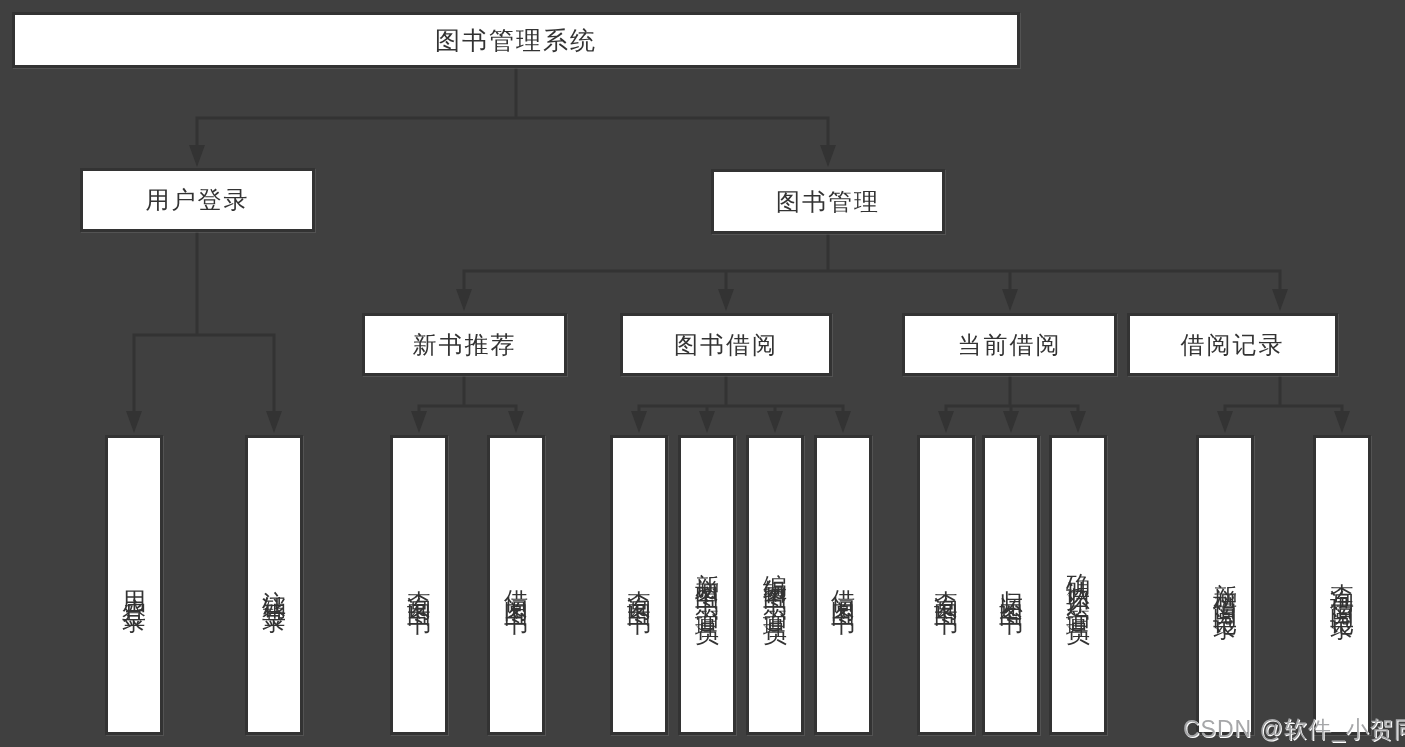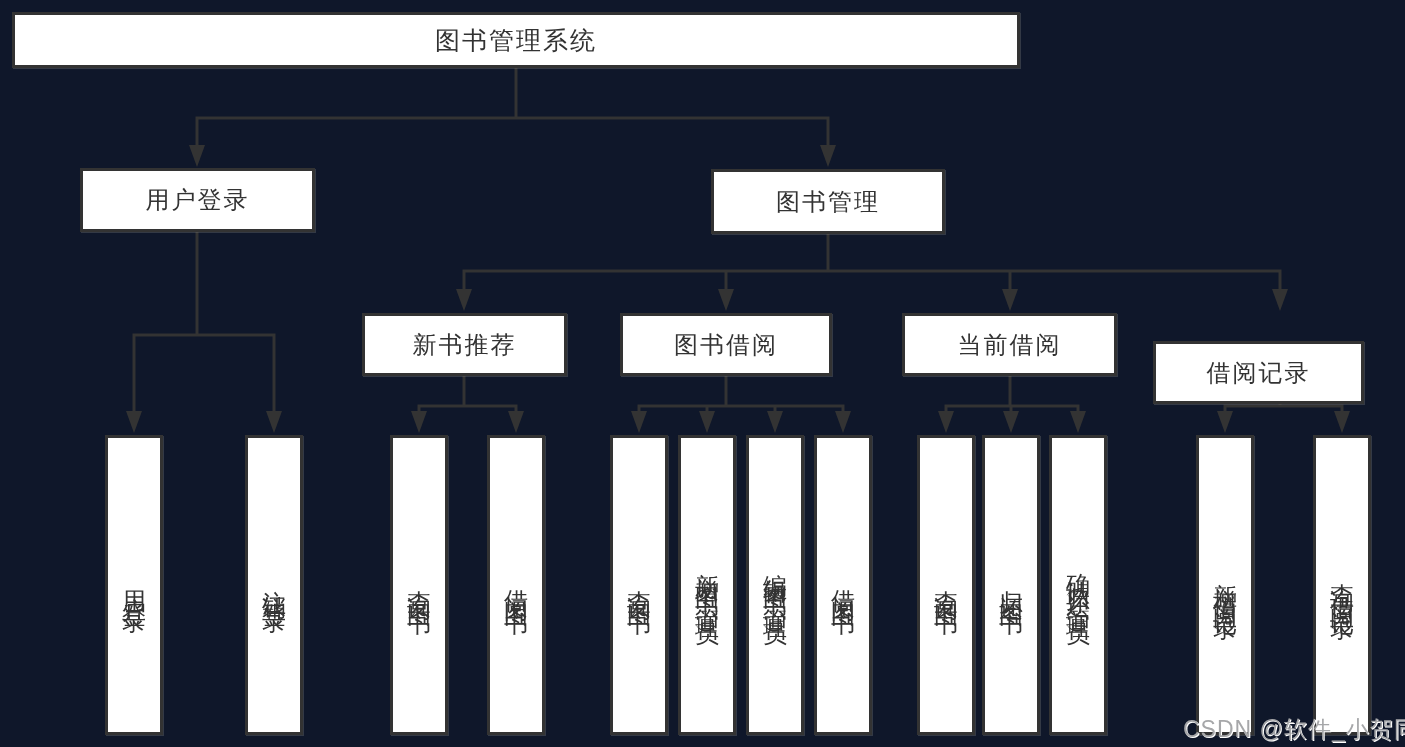--- a/index.html
+++ b/index.html
@@ -5,21 +5,21 @@
   html, body {
     margin: 0; padding: 0;
     width: 1405px; height: 747px;
     background: #ffffff;
     overflow: hidden;
     font-family: "Liberation Sans", "DejaVu Sans", sans-serif;
   }
   .stage {
     position: relative;
     width: 1405px; height: 747px;
-    background: #0f172a;
+    background: #404040;
   }
   svg.wires {
     position: absolute; left: 0; top: 0;
     width: 1405px; height: 747px;
     pointer-events: none;
   }
   .node {
     position: absolute;
     box-sizing: border-box;
     border: 3px solid #333333;
@@ -105,21 +105,21 @@
   </svg>
 
   <div class="node root h" style="left:12px; top:12px; width:1008px; height:56px;">图书管理系统</div>
 
   <div class="node h" style="left:80px; top:168px; width:235px; height:64px;">用户登录</div>
   <div class="node h" style="left:711px; top:169px; width:234px; height:65px;text-align:center;">图书管理</div>
 
   <div class="node h" style="left:362px; top:313px; width:205px; height:63px;">新书推荐</div>
   <div class="node h" style="left:902px; top:313px; width:215px; height:63px;">当前借阅</div>
   <div class="node h" style="left:620px; top:313px; width:212px; height:63px;">图书借阅</div>
-  <div class="node h" style="left:1153px; top:313px; width:211px; height:63px;margin-top:28px;">借阅记录</div>
+  <div class="node h" style="left:1127px; top:313px; width:211px; height:63px;">借阅记录</div>
 
   <div class="node leaf" style="left:105px;">
     <span class="vtext">用户登录</span>
   </div>
   <div class="node leaf" style="left:245px;">
     <span class="vtext">注销登录</span>
   </div>
 
   <div class="node leaf" style="left:390px;">
     <span class="vtext">查询图书</span>

